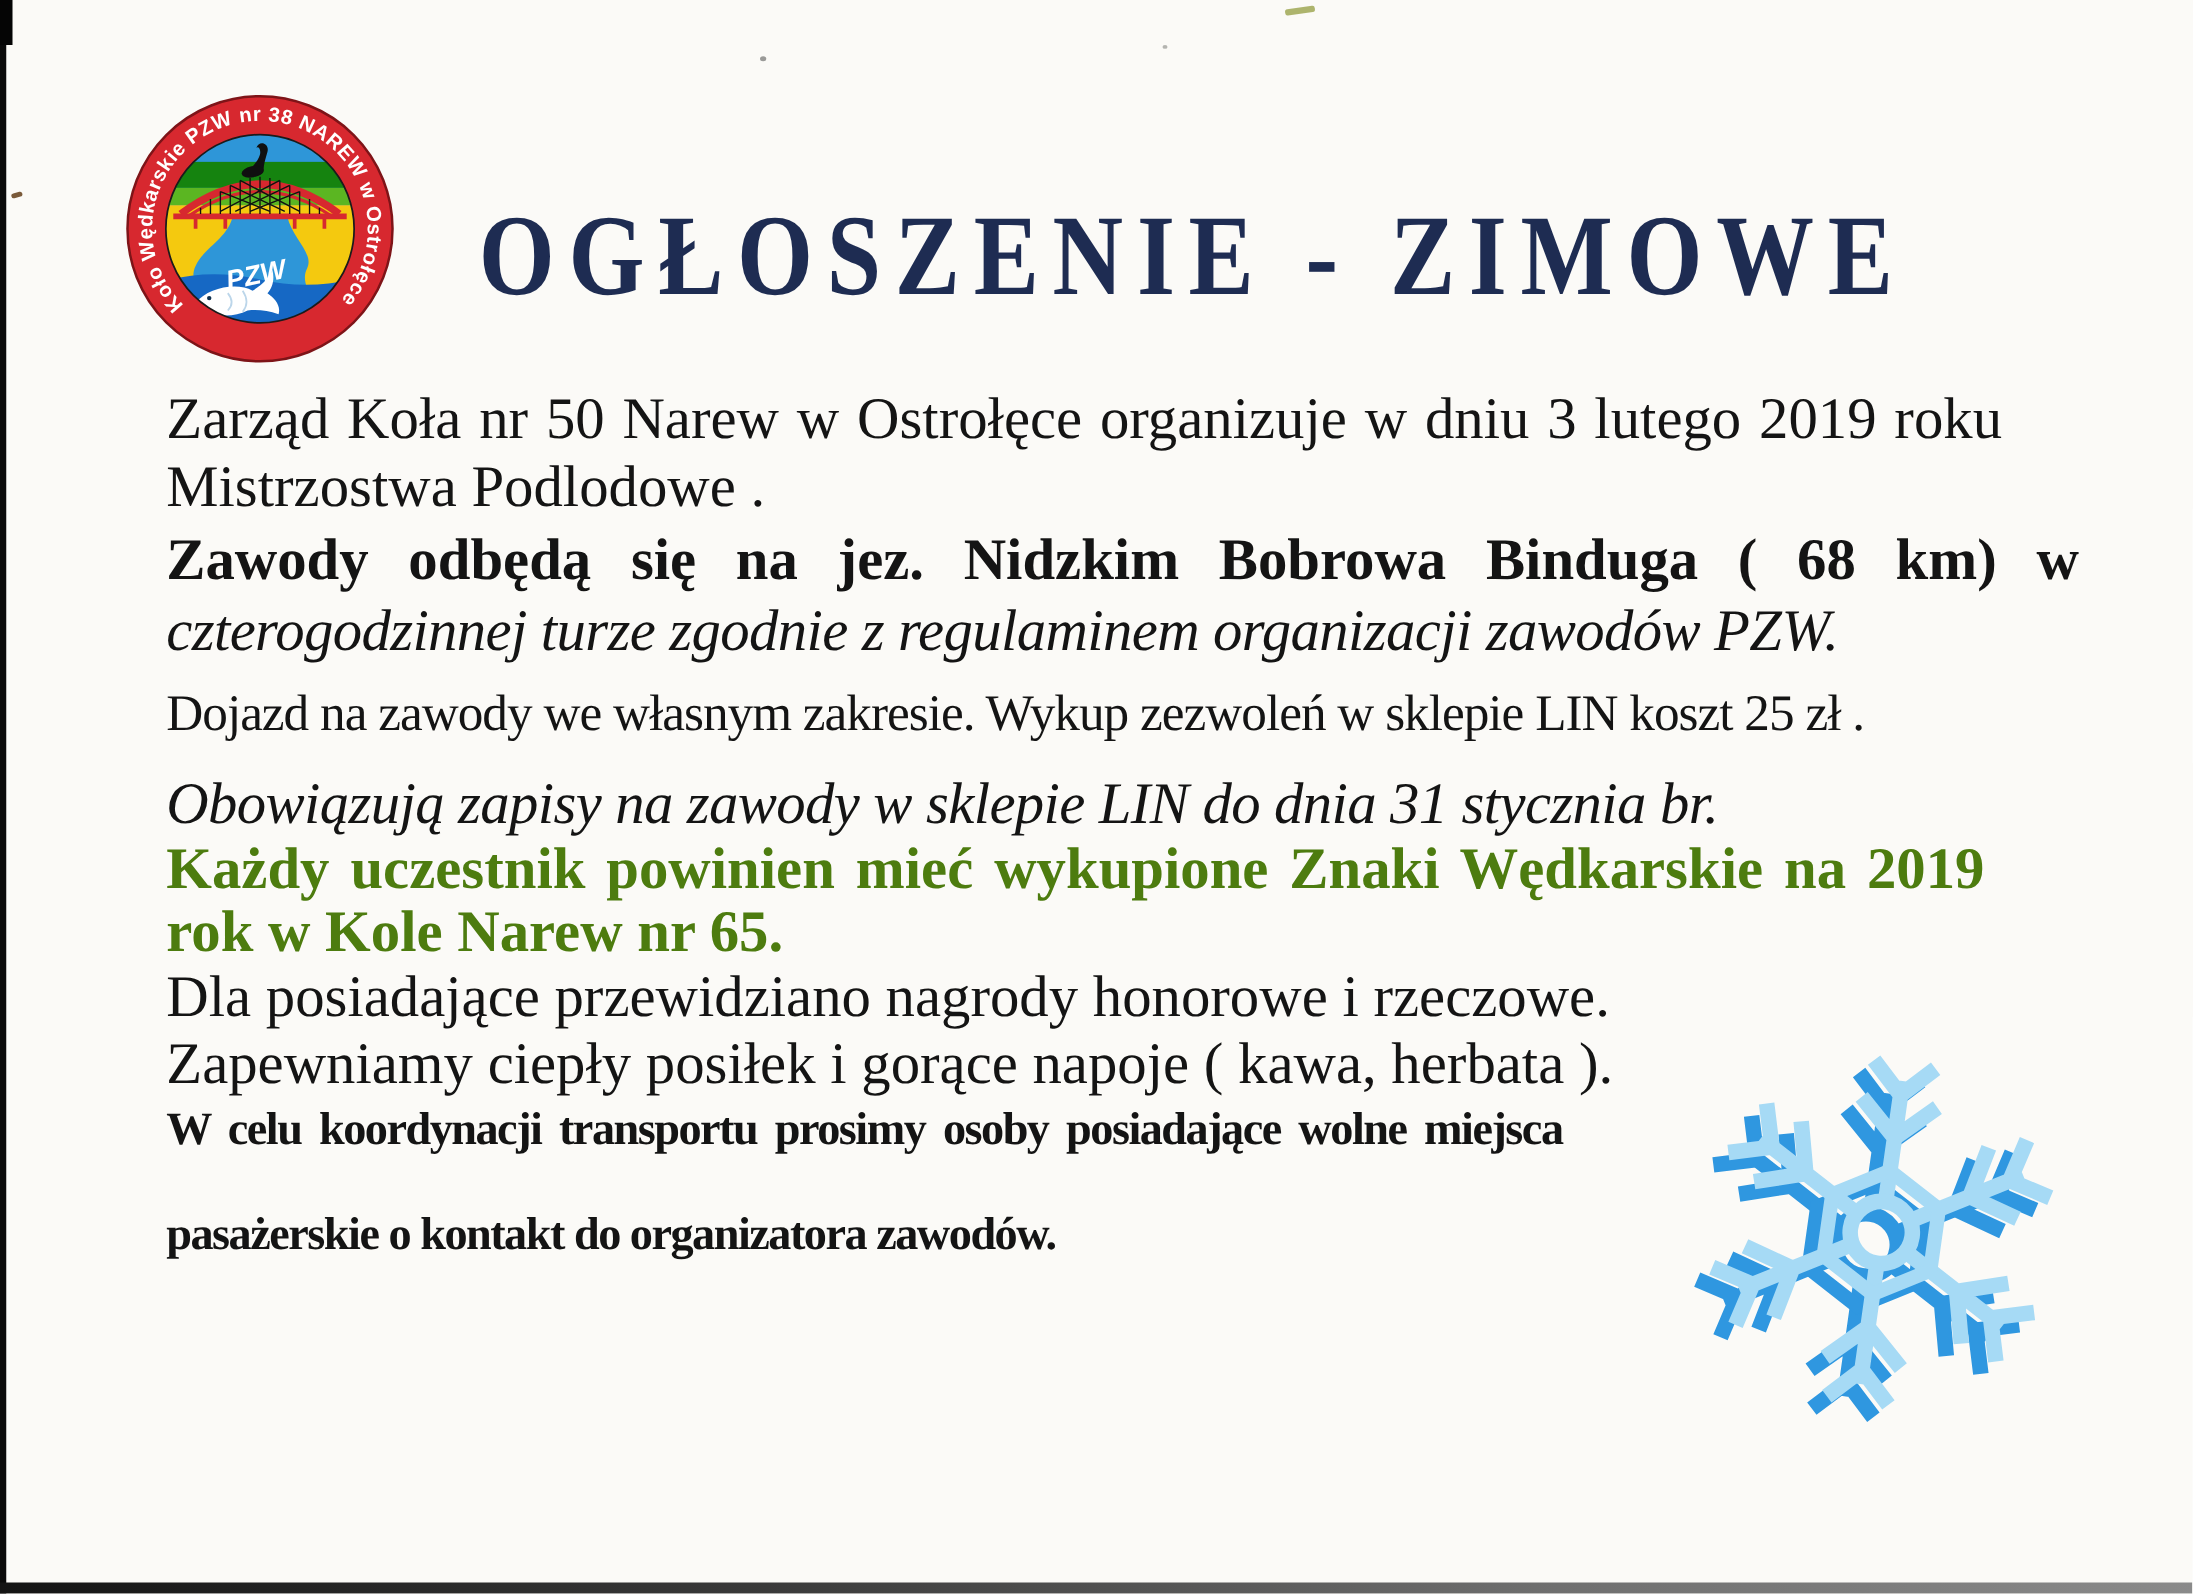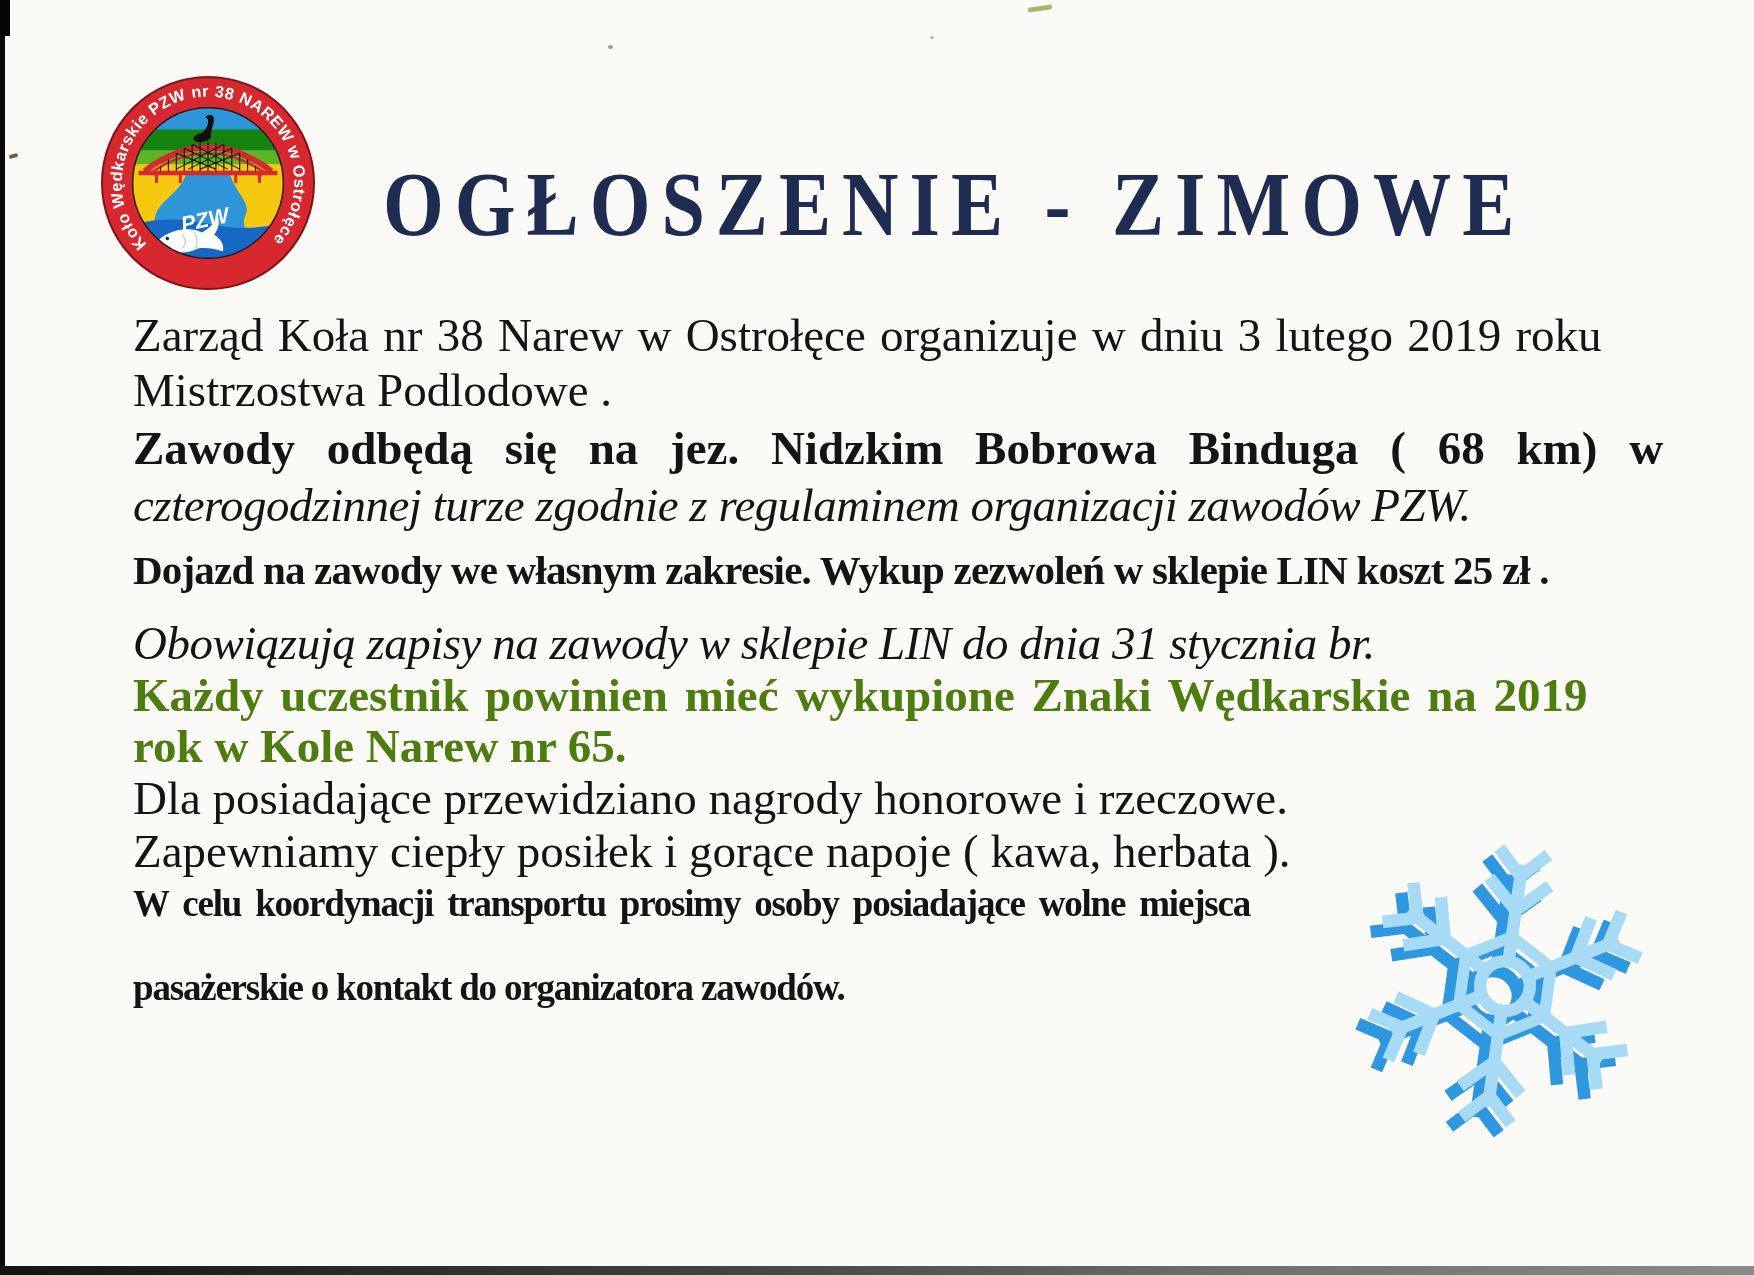--- a/index.html
+++ b/index.html
@@ -30,21 +30,21 @@
     transform:scale(0.85,1);transform-origin:left top;
   }
 
   .line{
     position:absolute;left:133px;white-space:nowrap;
     font-size:47px;line-height:1.1;color:#141414;
   }
   .ws2{word-spacing:2.5px;}
   .wsbig{word-spacing:20px;font-weight:bold;}
   .tight{letter-spacing:-0.5px;font-style:italic;}
-  .boldline{font-weight:bold;font-size:41px;letter-spacing:-0.8px;}
+  .boldline{font-weight:normal;font-size:41px;letter-spacing:-0.8px;}
   .red{color:#4d7c0f;font-weight:bold;}
   .red.j{word-spacing:5px;}
   .smallbold{font-weight:bold;font-size:37px;letter-spacing:-1.2px;}
   .smallbold.j{word-spacing:6px;}
 
   .snowflake{position:absolute;left:1352px;top:833px;width:306px;height:306px;}
 </style>
 </head>
 <body>
 
@@ -104,21 +104,21 @@
     </g>
     <circle cx="110" cy="110" r="76" fill="none" stroke="#1b1b1b" stroke-width="1.4"></circle>
 
     <text font-family="Liberation Sans, sans-serif" font-size="16.5" font-weight="bold" fill="#ffffff" letter-spacing="0.5">
       <textPath href="#ringPath" startOffset="0" textLength="404" lengthAdjust="spacingAndGlyphs">Koło Wędkarskie PZW nr 38 NAREW w Ostrołęce</textPath>
     </text>
   </svg>
 
   <div class="title">OGŁOSZENIE - ZIMOWE</div>
 
-  <div class="line ws2" style="top:310px">Zarząd Koła nr 38 Narew w Ostrołęce organizuje w dniu 3 lutego 2019 roku</div>
+  <div class="line ws2" style="top:310px">Zarząd Koła nr 50 Narew w Ostrołęce organizuje w dniu 3 lutego 2019 roku</div>
   <div class="line" style="top:365px">Mistrzostwa Podlodowe .</div>
   <div class="line wsbig" style="top:423px">Zawody odbędą się na jez. Nidzkim Bobrowa Binduga ( 68 km) w</div>
   <div class="line tight" style="top:480px">czterogodzinnej turze zgodnie z regulaminem organizacji zawodów PZW.</div>
   <div class="line boldline" style="top:548px">Dojazd na zawody we własnym zakresie. Wykup zezwoleń w sklepie LIN koszt 25 zł .</div>
   <div class="line tight" style="top:618px">Obowiązują zapisy na zawody w sklepie LIN do dnia 31 stycznia br.</div>
   <div class="line red j" style="top:670px">Każdy uczestnik powinien mieć wykupione Znaki Wędkarskie na 2019</div>
   <div class="line red" style="top:721px">rok w Kole Narew nr 65.</div>
   <div class="line" style="top:773px">Dla posiadające przewidziano nagrody honorowe i rzeczowe.</div>
   <div class="line" style="top:826px">Zapewniamy ciepły posiłek i gorące napoje ( kawa, herbata ).</div>
   <div class="line smallbold j" style="top:884px">W celu koordynacji transportu prosimy osoby posiadające wolne miejsca</div>

